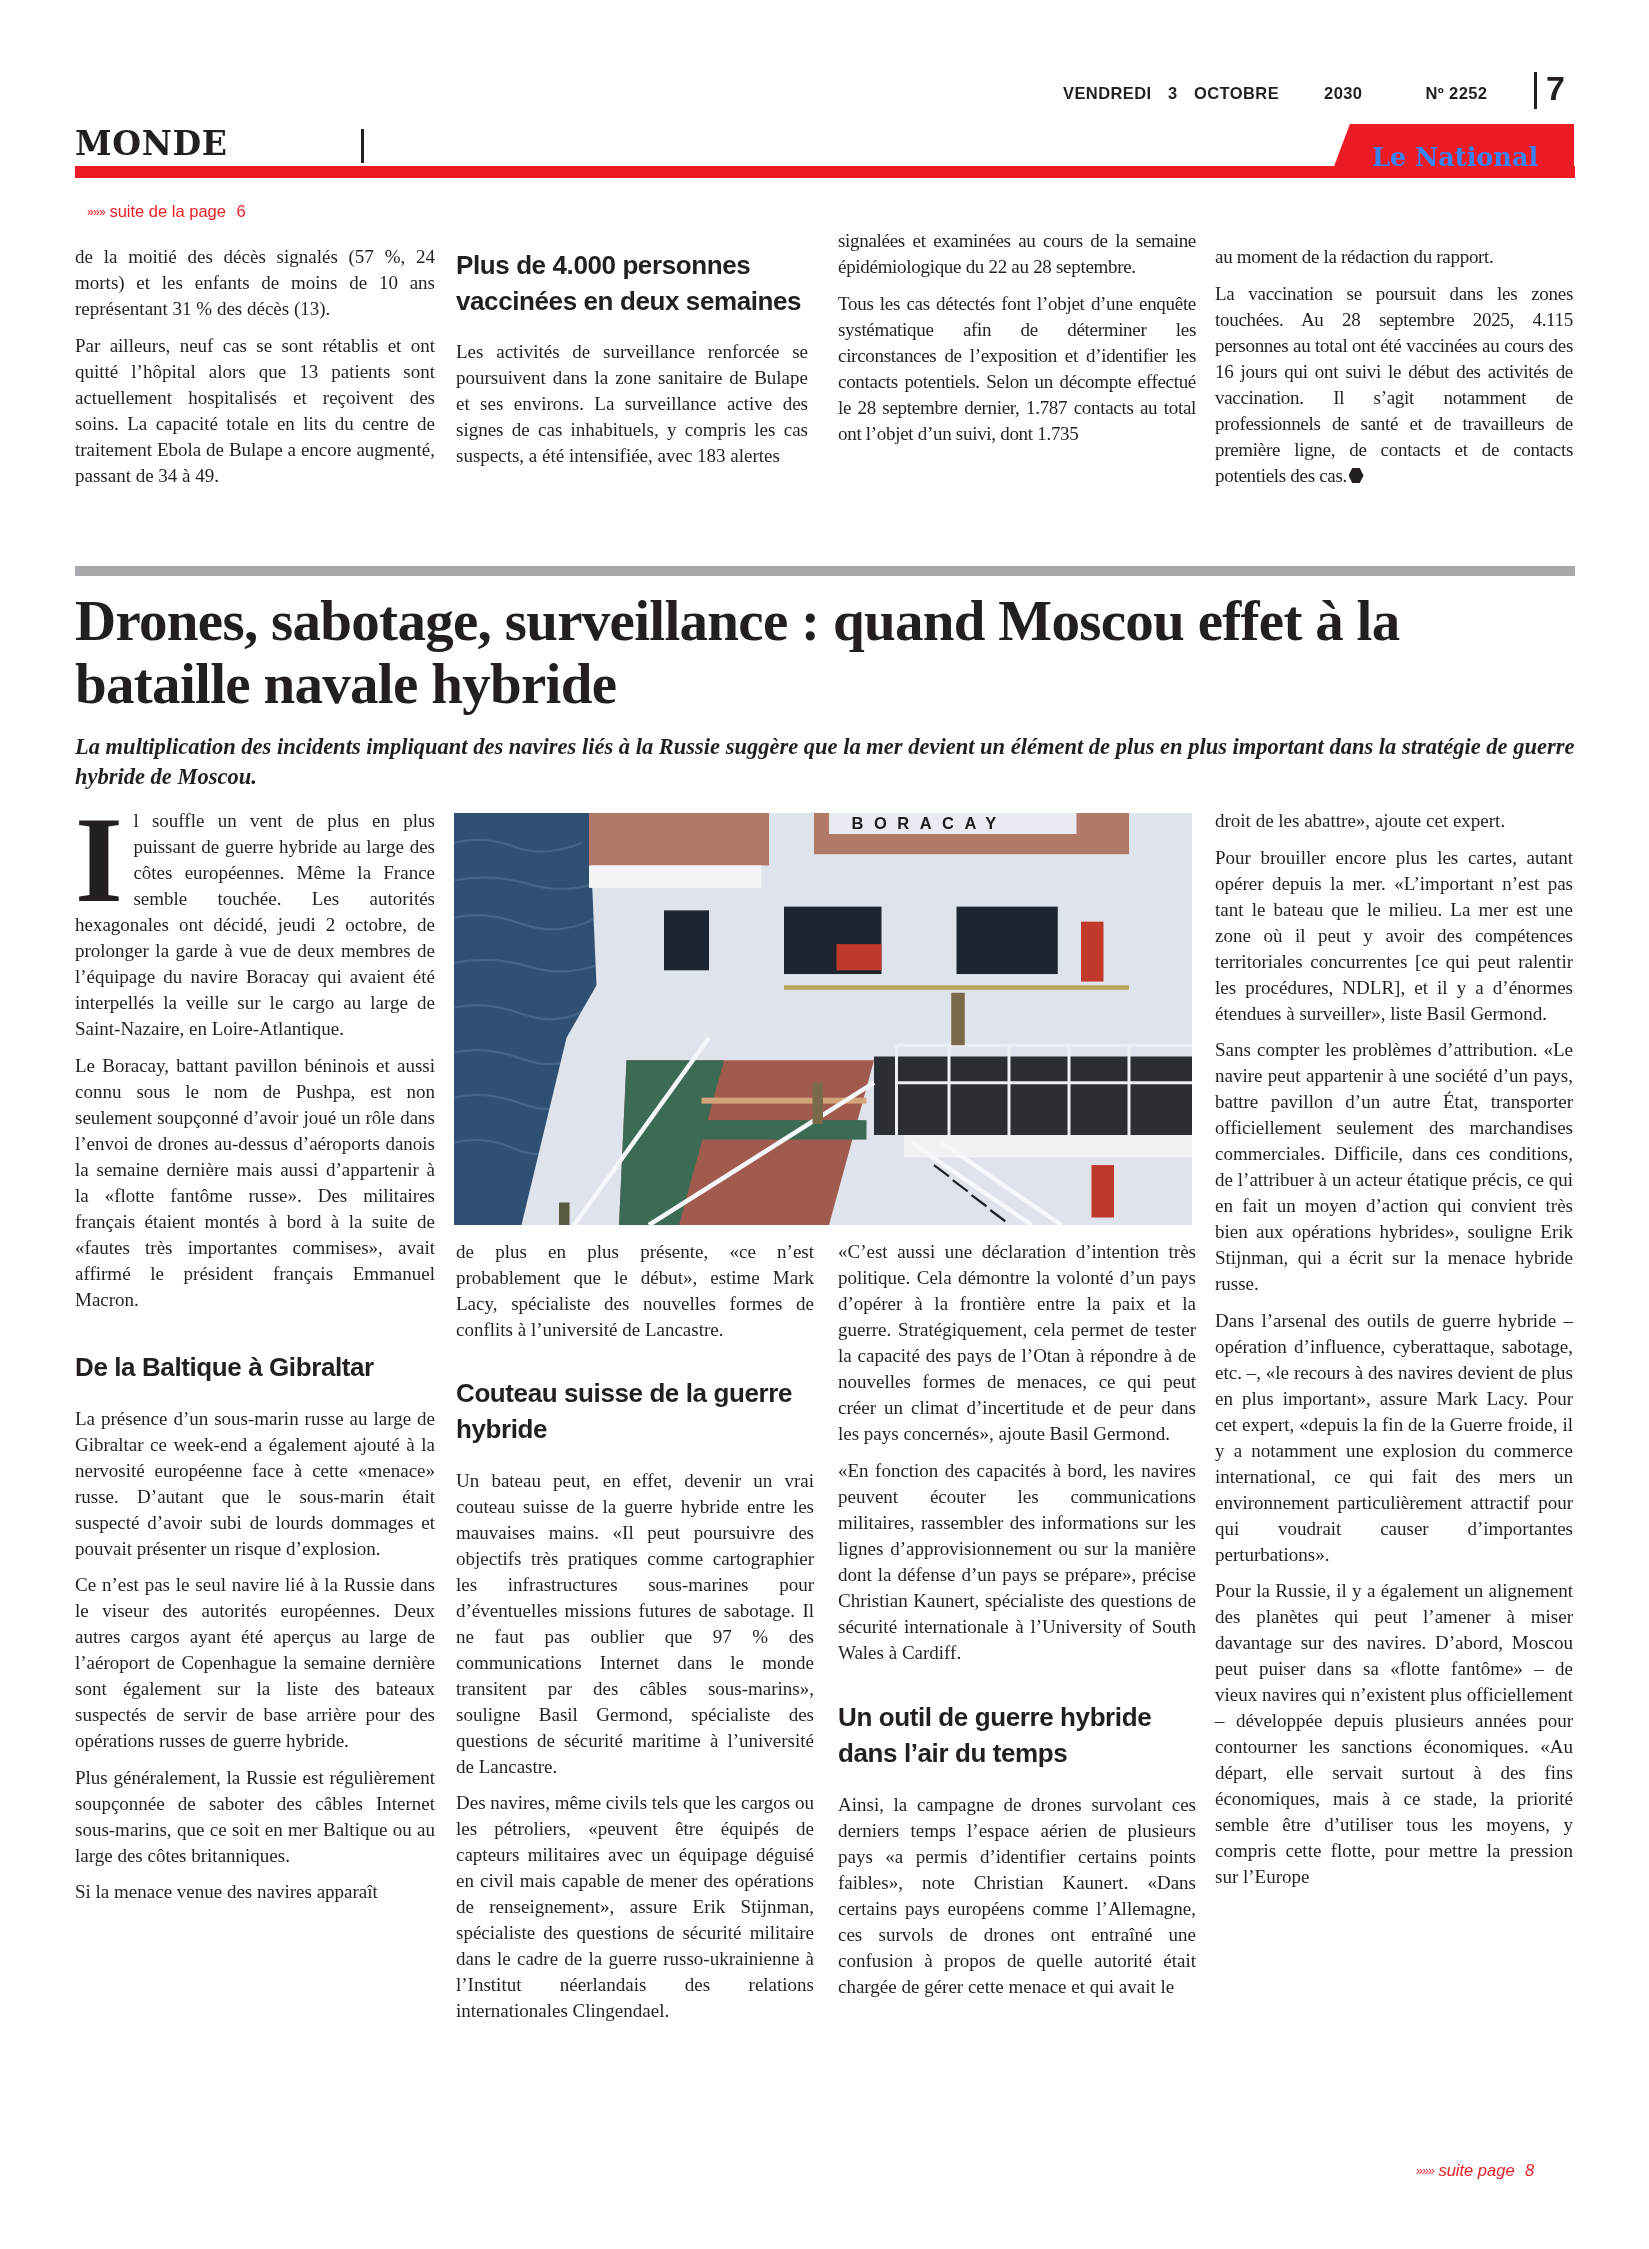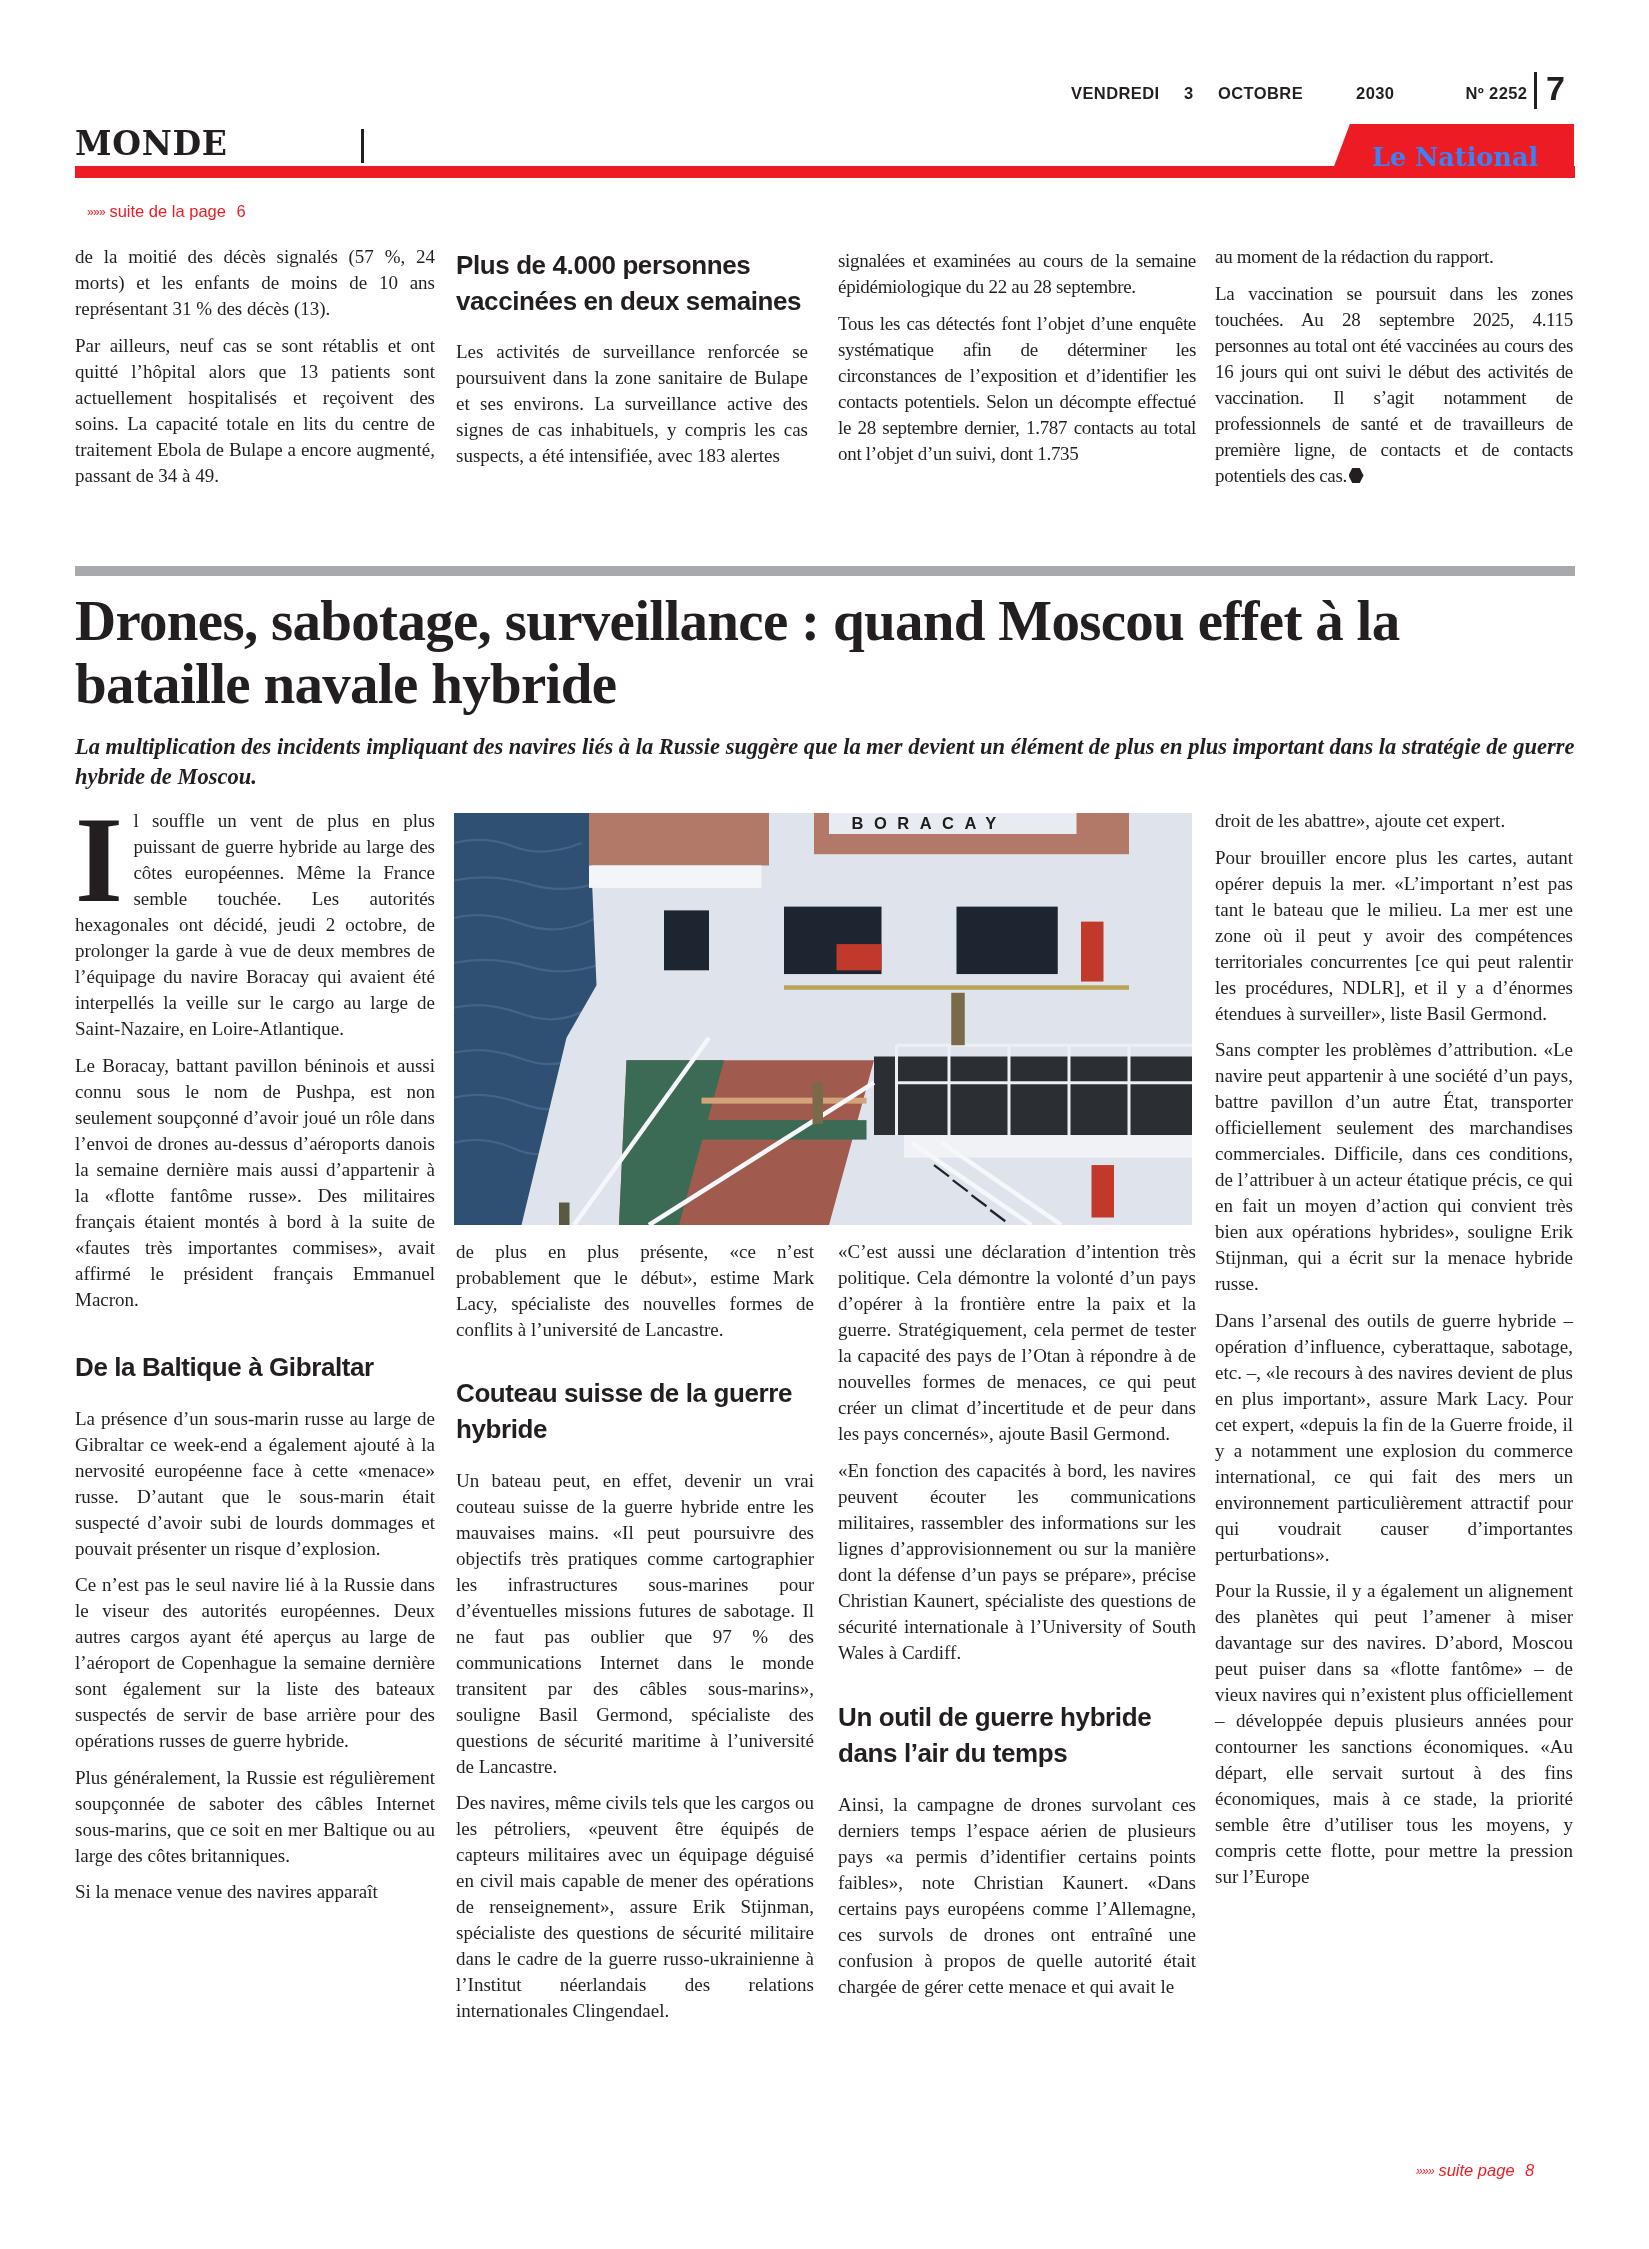--- a/index.html
+++ b/index.html
@@ -1,20 +1,20 @@
 <!DOCTYPE html>
 <html style="font-size:12px"><head>
 <meta charset="utf-8">
 <style>
   html, body { margin: 0; padding: 0; background: #ffffff; }
   body { width: 1650px; height: 2250px; position: relative; overflow: hidden; color: #231f20; }
 
   
   #dateline { position: absolute; top: 84px; left: 1063px; font-family: "Liberation Sans", sans-serif; font-weight: bold; font-size: 16.5px; letter-spacing: 0.4px; white-space: nowrap; }
-  #dateline span { display: inline-block; margin-left: 8px; }
+  #dateline span { display: inline-block; }
   #dateline .d-day { margin-right: 16.5px; }
   #dateline .d-num { margin-right: 16.5px; }
   #dateline .d-month { margin-right: 45px; }
   #dateline .d-year { margin-right: 63px; }
   #page-divider { position: absolute; left: 1534px; top: 72px; width: 3px; height: 37px; background: #231f20; }
   #page-number { position: absolute; left: 1546px; top: 67px; font-family: "Liberation Sans", sans-serif; font-weight: bold; font-size: 34px; line-height: 42px; }
 
   #section-title { position: absolute; left: 75px; top: 123px; font-family: "DejaVu Serif", serif; font-weight: bold; font-size: 33px; letter-spacing: 0.7px; line-height: 42px; }
   #section-rule { position: absolute; left: 361px; top: 129px; width: 3px; height: 34px; background: #231f20; }
   #red-bar { position: absolute; left: 75px; top: 166px; width: 1500px; height: 12px; background: #ed1c24; }
@@ -29,21 +29,21 @@
 
   
   .col { position: absolute; font-family: "Liberation Serif", "DejaVu Serif", serif; font-size: 19px; line-height: 26px; text-align: justify; hyphens: auto; }
   .col p { margin: 0 0 10.5px 0; }
   .col h3 { font-family: Liberation Sans, sans-serif; font-weight: bold; font-size: 26px; line-height: 36px; margin: 0 0 21px 0; text-align: left; letter-spacing: -0.4px; }
   .col.condensed { letter-spacing: -0.3px; }
 
   #top-col1 { left: 75px; top: 244px; width: 360px; }
   #top-col2 { left: 456px; top: 247px; width: 352px; }
   #top-col2 h3 { margin-bottom: 19.5px; }
-  #top-col3 { left: 838px; top: 248px; width: 358px; }
+  #top-col3 { left: 838px; top: 228px; width: 358px; }
   #top-col4 { left: 1215px; top: 244px; width: 358px; }
   .end-mark { display: inline-block; width: 15px; height: 15px; background: #231f20; clip-path: polygon(25% 0, 75% 0, 100% 50%, 75% 100%, 25% 100%, 0 50%); vertical-align: -1.5px; margin-left: 1.5px; }
 
   #article-divider { position: absolute; left: 75px; top: 566px; width: 1500px; height: 9.7px; background: #a7a9ac; }
 
   #main-headline { position: absolute; left: 75px; top: 589px; width: 1500px; font-family: "Liberation Serif", "DejaVu Serif", serif; font-weight: bold; font-size: 57px; line-height: 63px; letter-spacing: -0.7px; margin: 0; }
   #standfirst { position: absolute; left: 75px; top: 732px; width: 1500px; font-family: "Liberation Serif", "DejaVu Serif", serif; font-weight: bold; font-style: italic; font-size: 22.5px; line-height: 30px; margin: 0; }
 
   #art-col1 { left: 75px; top: 808px; width: 360px; }
   #art-col1 .dropcap { float: left; font-family: "Liberation Serif", serif; font-size: 123px; line-height: 97px; margin: 3px 10.5px 0 0; font-weight: bold; }

